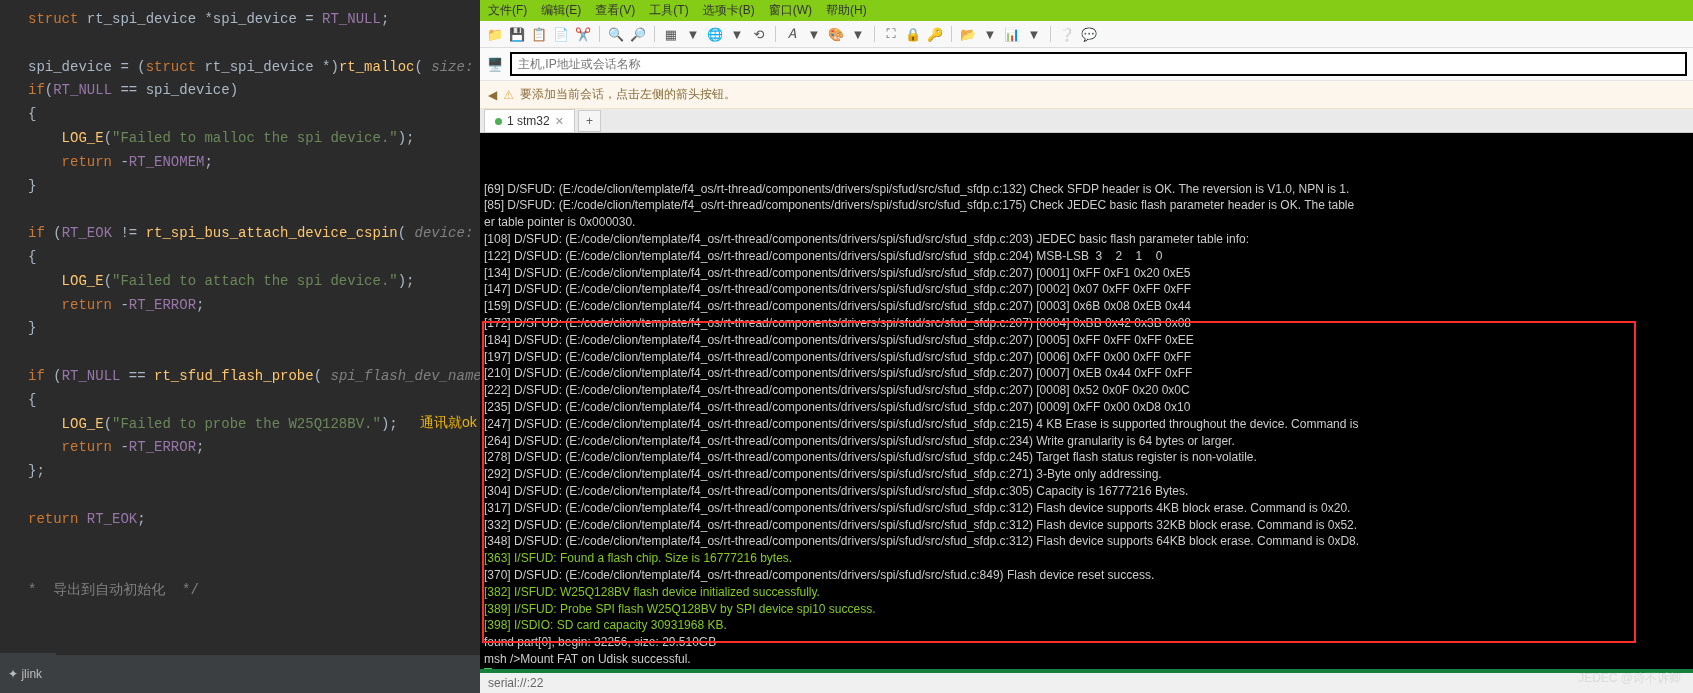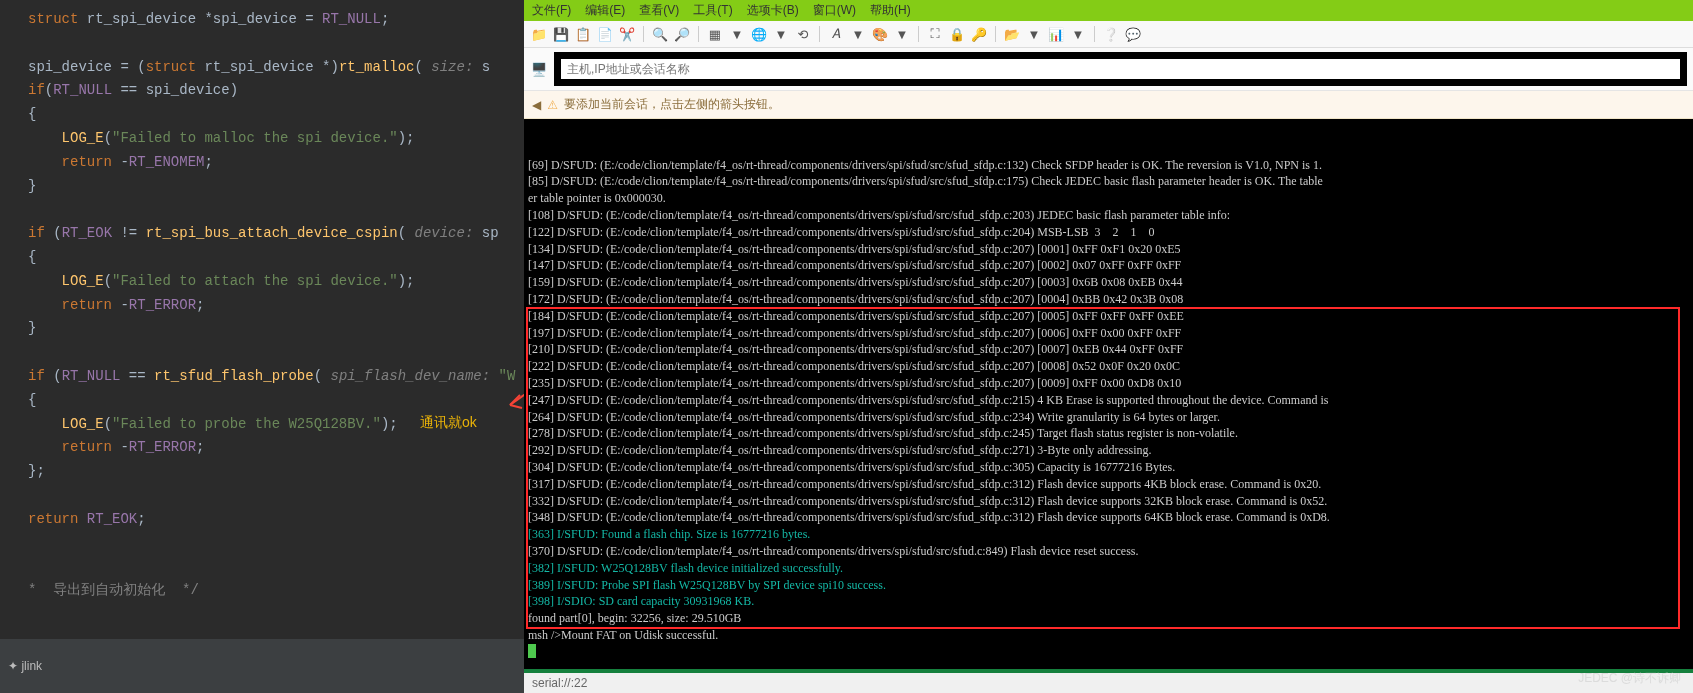--- a/index.html
+++ b/index.html
@@ -6,21 +6,21 @@
 body {
   font-family: "Consolas", "Courier New", monospace;
   font-size: 13px;
   display: flex;
   width: 1693px;
   height: 693px;
   overflow: hidden;
   background: #2b2b2b;
 }
 .left-pane {
-  width: 524px;
+  width: 480px;
   height: 100%;
   background: #2b2b2b;
   color: #a9b7c6;
   position: relative;
   overflow: hidden;
 }
 .code-area {
   padding: 8px 0 0 28px;
   line-height: 1.7;
   font-size: 14px;
@@ -58,21 +58,21 @@
   font-size: 12px;
   font-family: sans-serif;
 }
 .bottom-status {
   position: absolute;
   bottom: 0;
   left: 0;
   right: 0;
   background: #3c3f41;
   color: #bbb;
-  padding: 20px 8px;
+  padding: 12px 8px;
   font-size: 12px;
   font-family: sans-serif;
   margin-top: 28px;
 }
 .right-pane {
   flex: 1;
   height: 100%;
   background: #f0f0f0;
   display: flex;
   flex-direction: column;
@@ -108,21 +108,21 @@
   padding: 4px 6px;
   display: flex;
   align-items: center;
   gap: 6px;
   font-size: 12px;
   color: #888;
   border-bottom: 1px solid #e5e5e5;
 }
 .addr-input {
   flex: 1;
-  border: 7px solid #000000;
+  border: 2px solid #000000;
   padding: 3px 6px;
   font-size: 12px;
   color: #999;
   background: #fff;
 }
 .hintbar {
   background: #fdf6ec;
   padding: 5px 8px;
   display: flex;
   align-items: center;
@@ -157,29 +157,29 @@
   background: #f5f5f5;
   border: 1px solid #ccc;
   margin-left: 3px;
   font-size: 12px;
   color: #666;
 }
 .terminal {
   flex: 1;
   background: #000;
   color: #ccc;
-  font-family: Liberation Serif, serif;
+  font-family: Liberation Sans, sans-serif;
   font-size: 12px;
   line-height: 1.4;
-  padding: 4px 4px;
+  padding: 14px 4px;
   overflow: hidden;
   white-space: pre;
   position: relative;
 }
-.terminal .info { color: #14b8a6; }
+.terminal .info { color: #84cc16; }
 .red-box {
   position: absolute;
   border: 2px solid #ff2a2a;
   left: 2px;
   top: 188px;
   width: 1154px;
   height: 322px;
   pointer-events: none;
 }
 .cursor {
@@ -267,19 +267,27 @@
     <span class="tb-icon">🖥️</span>
     <input class="addr-input" placeholder="主机,IP地址或会话名称" style="">
   </div>
 
   <div class="hintbar">
     <span>◀</span>
     <span class="warn-icon">⚠</span>
     <span>要添加当前会话，点击左侧的箭头按钮。</span>
   </div>
 
+  <div class="tabstrip">
+    <div class="tab">
+      <span class="dot"></span>
+      <span>1 stm32</span>
+      <span class="close">✕</span>
+    </div>
+    <div class="tab-add">+</div>
+  </div>
 
   <div class="terminal" id="terminal">
   <div>[69] D/SFUD: (E:/code/clion/template/f4_os/rt-thread/components/drivers/spi/sfud/src/sfud_sfdp.c:132) Check SFDP header is OK. The reversion is V1.0, NPN is 1.</div><div>[85] D/SFUD: (E:/code/clion/template/f4_os/rt-thread/components/drivers/spi/sfud/src/sfud_sfdp.c:175) Check JEDEC basic flash parameter header is OK. The table</div><div>er table pointer is 0x000030.</div><div>[108] D/SFUD: (E:/code/clion/template/f4_os/rt-thread/components/drivers/spi/sfud/src/sfud_sfdp.c:203) JEDEC basic flash parameter table info:</div><div>[122] D/SFUD: (E:/code/clion/template/f4_os/rt-thread/components/drivers/spi/sfud/src/sfud_sfdp.c:204) MSB-LSB  3    2    1    0</div><div>[134] D/SFUD: (E:/code/clion/template/f4_os/rt-thread/components/drivers/spi/sfud/src/sfud_sfdp.c:207) [0001] 0xFF 0xF1 0x20 0xE5</div><div>[147] D/SFUD: (E:/code/clion/template/f4_os/rt-thread/components/drivers/spi/sfud/src/sfud_sfdp.c:207) [0002] 0x07 0xFF 0xFF 0xFF</div><div>[159] D/SFUD: (E:/code/clion/template/f4_os/rt-thread/components/drivers/spi/sfud/src/sfud_sfdp.c:207) [0003] 0x6B 0x08 0xEB 0x44</div><div>[172] D/SFUD: (E:/code/clion/template/f4_os/rt-thread/components/drivers/spi/sfud/src/sfud_sfdp.c:207) [0004] 0xBB 0x42 0x3B 0x08</div><div>[184] D/SFUD: (E:/code/clion/template/f4_os/rt-thread/components/drivers/spi/sfud/src/sfud_sfdp.c:207) [0005] 0xFF 0xFF 0xFF 0xEE</div><div>[197] D/SFUD: (E:/code/clion/template/f4_os/rt-thread/components/drivers/spi/sfud/src/sfud_sfdp.c:207) [0006] 0xFF 0x00 0xFF 0xFF</div><div>[210] D/SFUD: (E:/code/clion/template/f4_os/rt-thread/components/drivers/spi/sfud/src/sfud_sfdp.c:207) [0007] 0xEB 0x44 0xFF 0xFF</div><div>[222] D/SFUD: (E:/code/clion/template/f4_os/rt-thread/components/drivers/spi/sfud/src/sfud_sfdp.c:207) [0008] 0x52 0x0F 0x20 0x0C</div><div>[235] D/SFUD: (E:/code/clion/template/f4_os/rt-thread/components/drivers/spi/sfud/src/sfud_sfdp.c:207) [0009] 0xFF 0x00 0xD8 0x10</div><div>[247] D/SFUD: (E:/code/clion/template/f4_os/rt-thread/components/drivers/spi/sfud/src/sfud_sfdp.c:215) 4 KB Erase is supported throughout the device. Command is</div><div>[264] D/SFUD: (E:/code/clion/template/f4_os/rt-thread/components/drivers/spi/sfud/src/sfud_sfdp.c:234) Write granularity is 64 bytes or larger.</div><div>[278] D/SFUD: (E:/code/clion/template/f4_os/rt-thread/components/drivers/spi/sfud/src/sfud_sfdp.c:245) Target flash status register is non-volatile.</div><div>[292] D/SFUD: (E:/code/clion/template/f4_os/rt-thread/components/drivers/spi/sfud/src/sfud_sfdp.c:271) 3-Byte only addressing.</div><div>[304] D/SFUD: (E:/code/clion/template/f4_os/rt-thread/components/drivers/spi/sfud/src/sfud_sfdp.c:305) Capacity is 16777216 Bytes.</div><div>[317] D/SFUD: (E:/code/clion/template/f4_os/rt-thread/components/drivers/spi/sfud/src/sfud_sfdp.c:312) Flash device supports 4KB block erase. Command is 0x20.</div><div>[332] D/SFUD: (E:/code/clion/template/f4_os/rt-thread/components/drivers/spi/sfud/src/sfud_sfdp.c:312) Flash device supports 32KB block erase. Command is 0x52.</div><div>[348] D/SFUD: (E:/code/clion/template/f4_os/rt-thread/components/drivers/spi/sfud/src/sfud_sfdp.c:312) Flash device supports 64KB block erase. Command is 0xD8.</div><div class="info">[363] I/SFUD: Found a flash chip. Size is 16777216 bytes.</div><div>[370] D/SFUD: (E:/code/clion/template/f4_os/rt-thread/components/drivers/spi/sfud/src/sfud.c:849) Flash device reset success.</div><div class="info">[382] I/SFUD: W25Q128BV flash device initialized successfully.</div><div class="info">[389] I/SFUD: Probe SPI flash W25Q128BV by SPI device spi10 success.</div><div class="info">[398] I/SDIO: SD card capacity 30931968 KB.</div><div>found part[0], begin: 32256, size: 29.510GB</div><div>msh /&gt;Mount FAT on Udisk successful.</div><span class="cursor"></span><div class="red-box"></div></div>
 
   <div class="statusbar">serial://:22</div>
   <div class="watermark">JEDEC @诗不诉卿</div>
 </div>
 
 </body></html>

